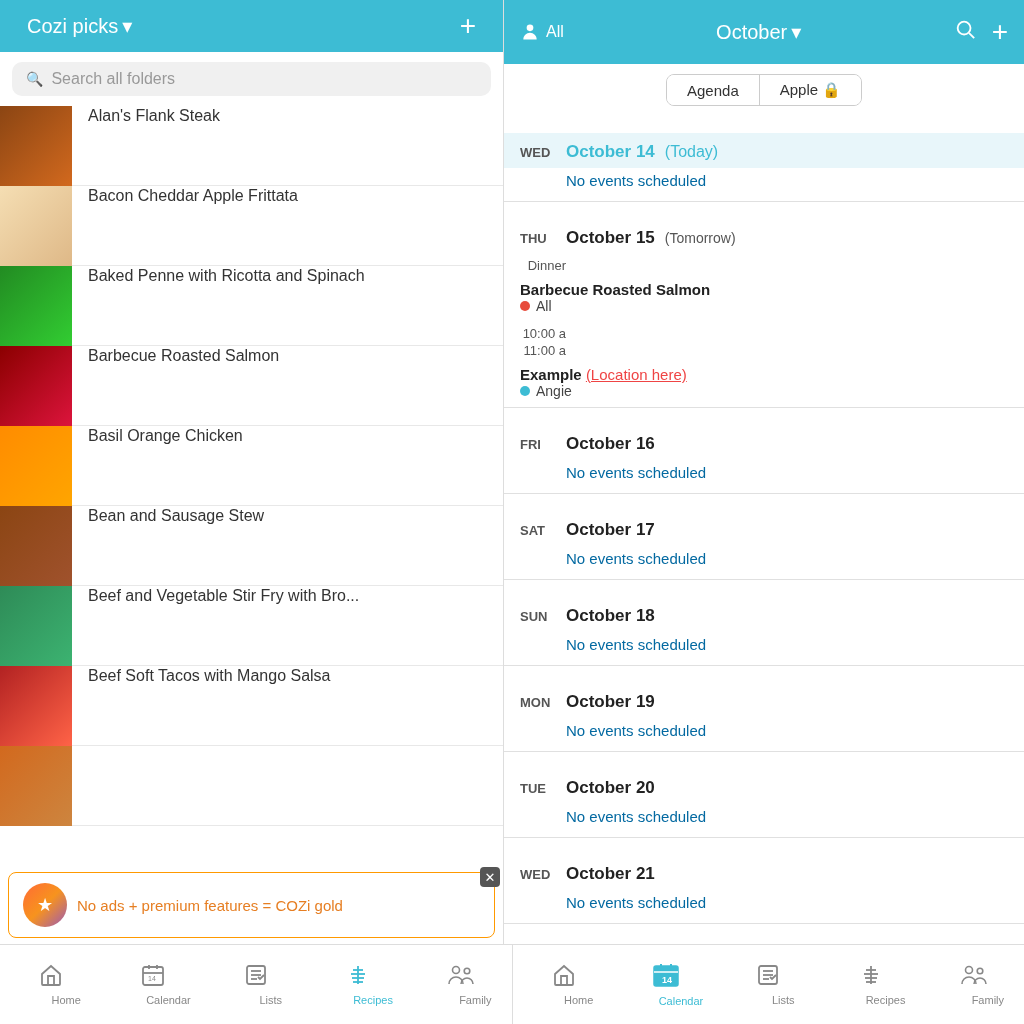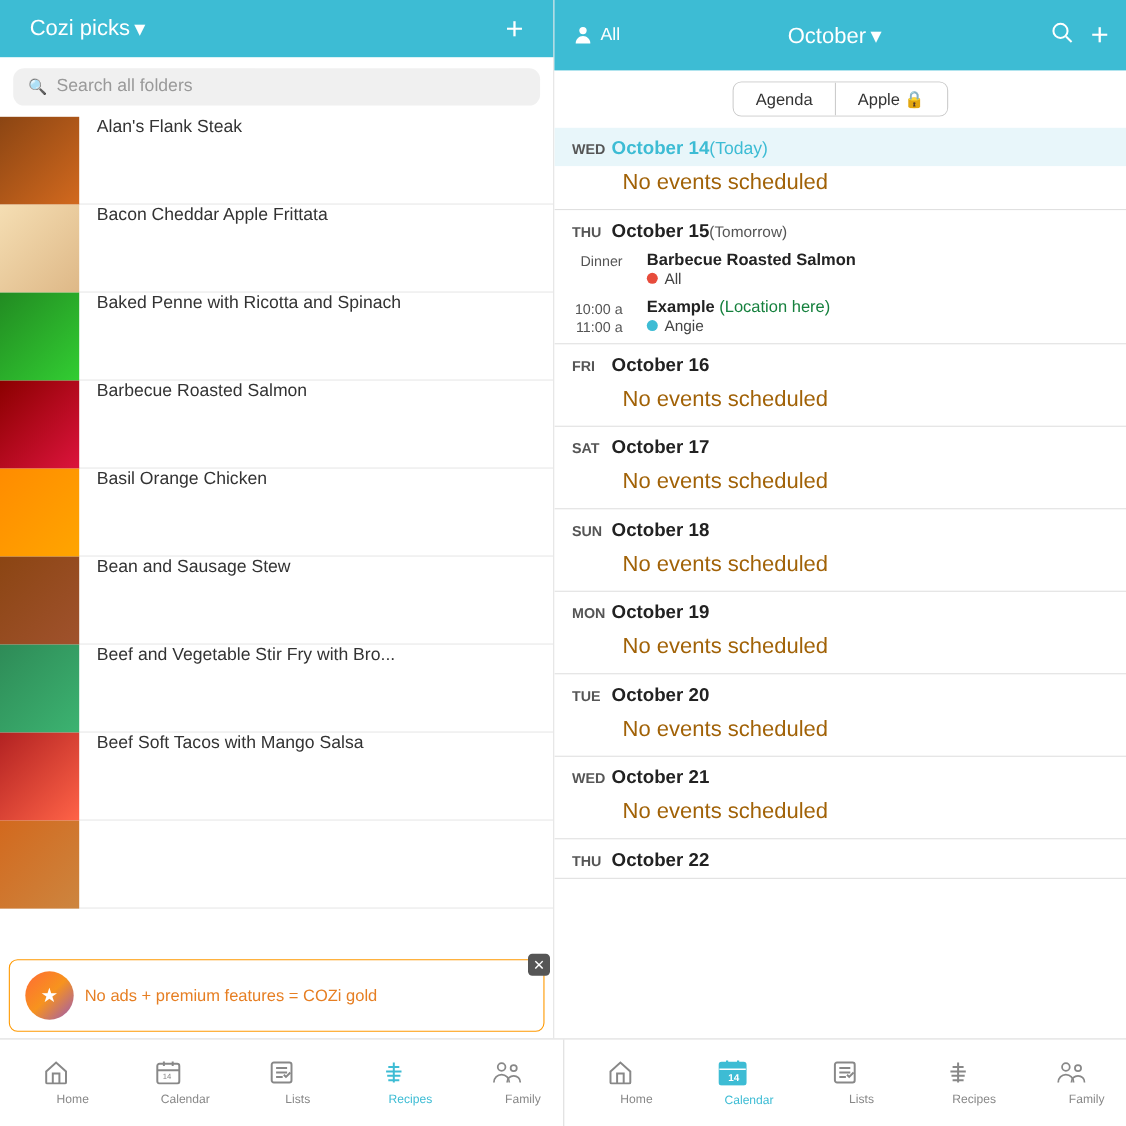--- a/index.html
+++ b/index.html
@@ -233,21 +233,22 @@
     }
 
     .cal-day {
       border-bottom: 1px solid #e0e0e0;
     }
 
     .cal-day-header {
       display: flex;
       align-items: baseline;
       padding: 9px 16px 6px;
-      gap: 0;
+      gap: 10px;
+      margin-top: 17px;
     }
 
     .cal-day-header.today {
       background: #e8f6fa;
     }
 
     .cal-dow {
       font-size: 13px;
       font-weight: 700;
       color: #555;
@@ -271,28 +272,29 @@
       font-weight: 400;
     }
 
     .cal-tomorrow-label {
       font-size: 14px;
       color: #555;
     }
 
     .no-events {
       padding: 4px 16px 12px 62px;
-      color: #a16207;
-      font-size: 20px;
+      color: #0369a1;
+      font-size: 15px;
     }
 
     .cal-event {
       display: flex;
       padding: 2px 16px 2px 16px;
-      gap: 22px;
+      gap: 8px;
+      flex-direction: column;
     }
 
     .cal-event-time {
       font-size: 13px;
       color: #555;
       width: 46px;
       flex-shrink: 0;
       text-align: right;
       padding-top: 2px;
     }
@@ -301,22 +303,23 @@
       flex: 1;
       padding-bottom: 6px;
     }
 
     .cal-event-title {
       font-size: 15px;
       color: #222;
     }
 
     .cal-event-title .event-location {
-      color: #15803d;
+      color: #ef4444;
       font-weight: 400;
+      text-decoration: underline;
     }
 
     .cal-event-person {
       display: flex;
       align-items: center;
       gap: 6px;
       font-size: 14px;
       color: #444;
     }
 

